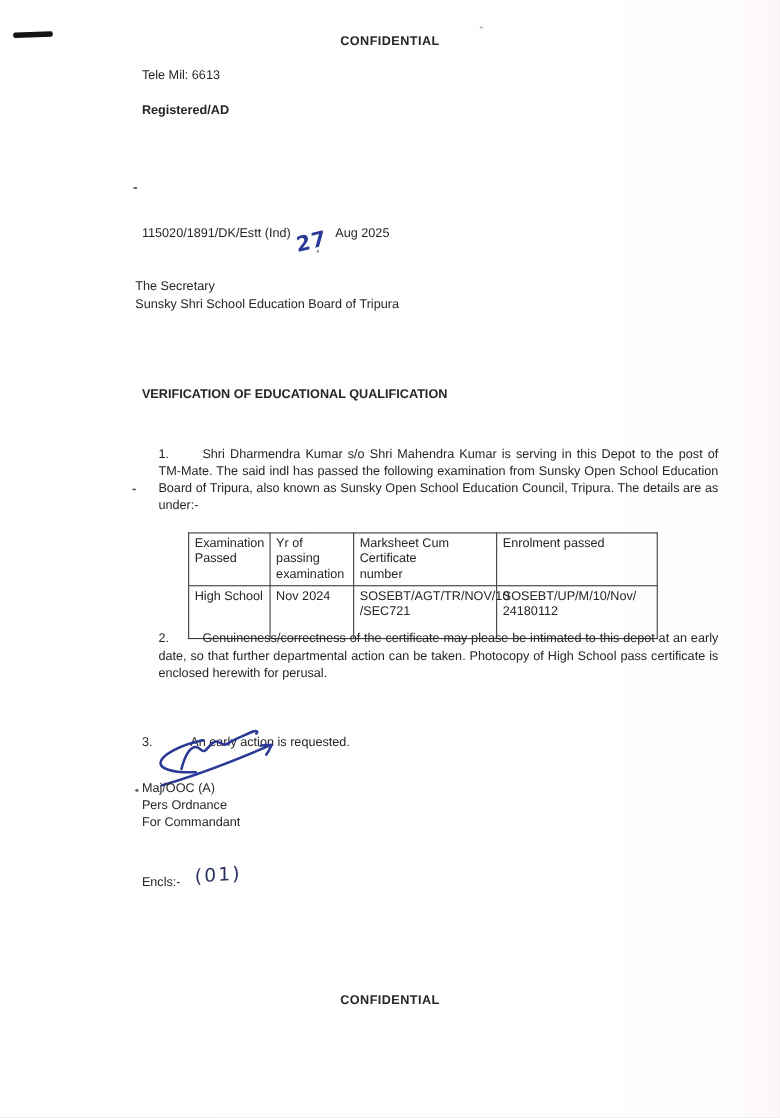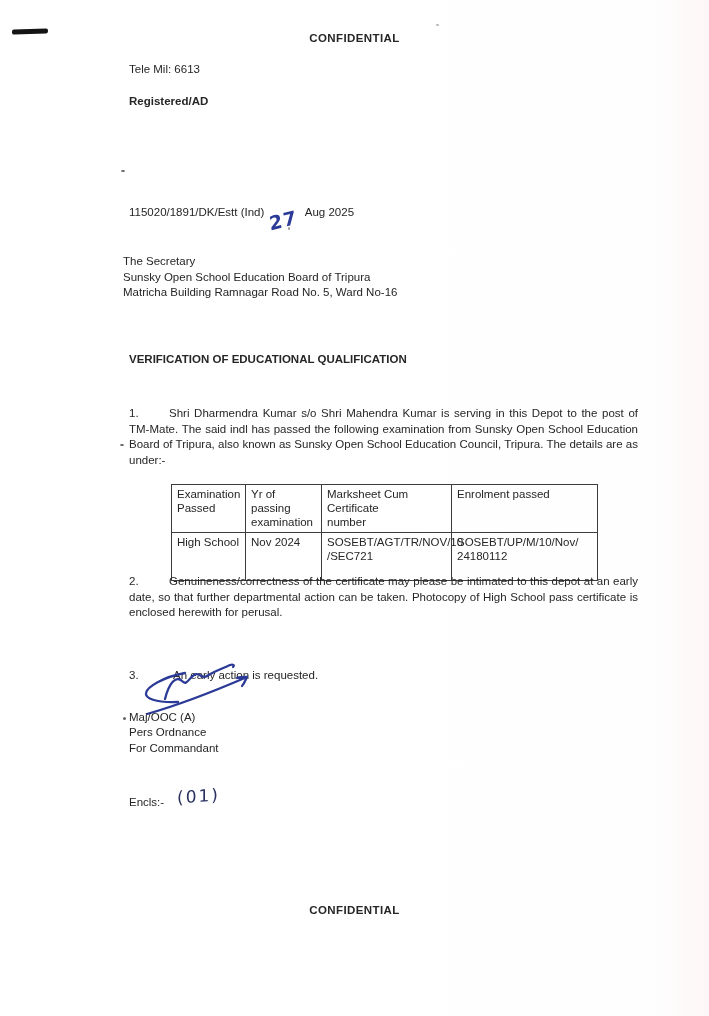--- a/index.html
+++ b/index.html
@@ -14,21 +14,21 @@
     background:linear-gradient(90deg,#ffffff 0%,#fefefe 92%,#fdf6f6 100%);
     font-family:"Liberation Sans","DejaVu Sans",sans-serif;
     color:var(--text);
     font-size:11.5px;
     line-height:15.5px;
     overflow:hidden;
   }
   .abs{position:absolute;}
   .bold{font-weight:bold;}
   .center{text-align:left;}
-  .justify{text-align:justify;}
+  .justify{text-align:justify;margin-left:15px;}
 
   .classification{
     width:100%;
     font-weight:bold;
     font-size:11.5px;
     letter-spacing:.4px;
     text-align:center;
   }
   .mark-topleft{
     left:12px;top:29px;width:36px;height:5px;
@@ -99,22 +99,21 @@
 
 
   <div class="abs ref-row" style="left:129px;top:205px;">
     <span>115020/1891/DK/Estt (Ind)</span>
     <span class="hand hand-day">27</span>
     <span>Aug 2025</span>
   </div>
 
   <div class="abs line-block" style="left:123px;top:254px;">
     <div>The Secretary</div>
-    <div>Sunsky Open School Education Board of Tripura</div>
-    <div>Matricha Building Ramnagar Road No. 5, Ward No-16</div>
+    <div>Sunsky Shri School Education Board of Tripura</div>
   </div>
 
   <div class="abs bold center" style="left:129px;top:352px;width:508px;line-height:15px;">
     <div>VERIFICATION OF EDUCATIONAL QUALIFICATION</div>
   </div>
 
   <div class="abs justify" style="left:129px;top:406px;width:509px;">
     <span class="pnum">1.</span><span>Shri Dharmendra Kumar s/o Shri Mahendra Kumar is serving in this Depot to the post of TM-Mate. The said indl has passed the following examination from Sunsky Open School Education Board of Tripura, also known as Sunsky Open School Education Council, Tripura. The details are as under:-</span>
   </div>
 

